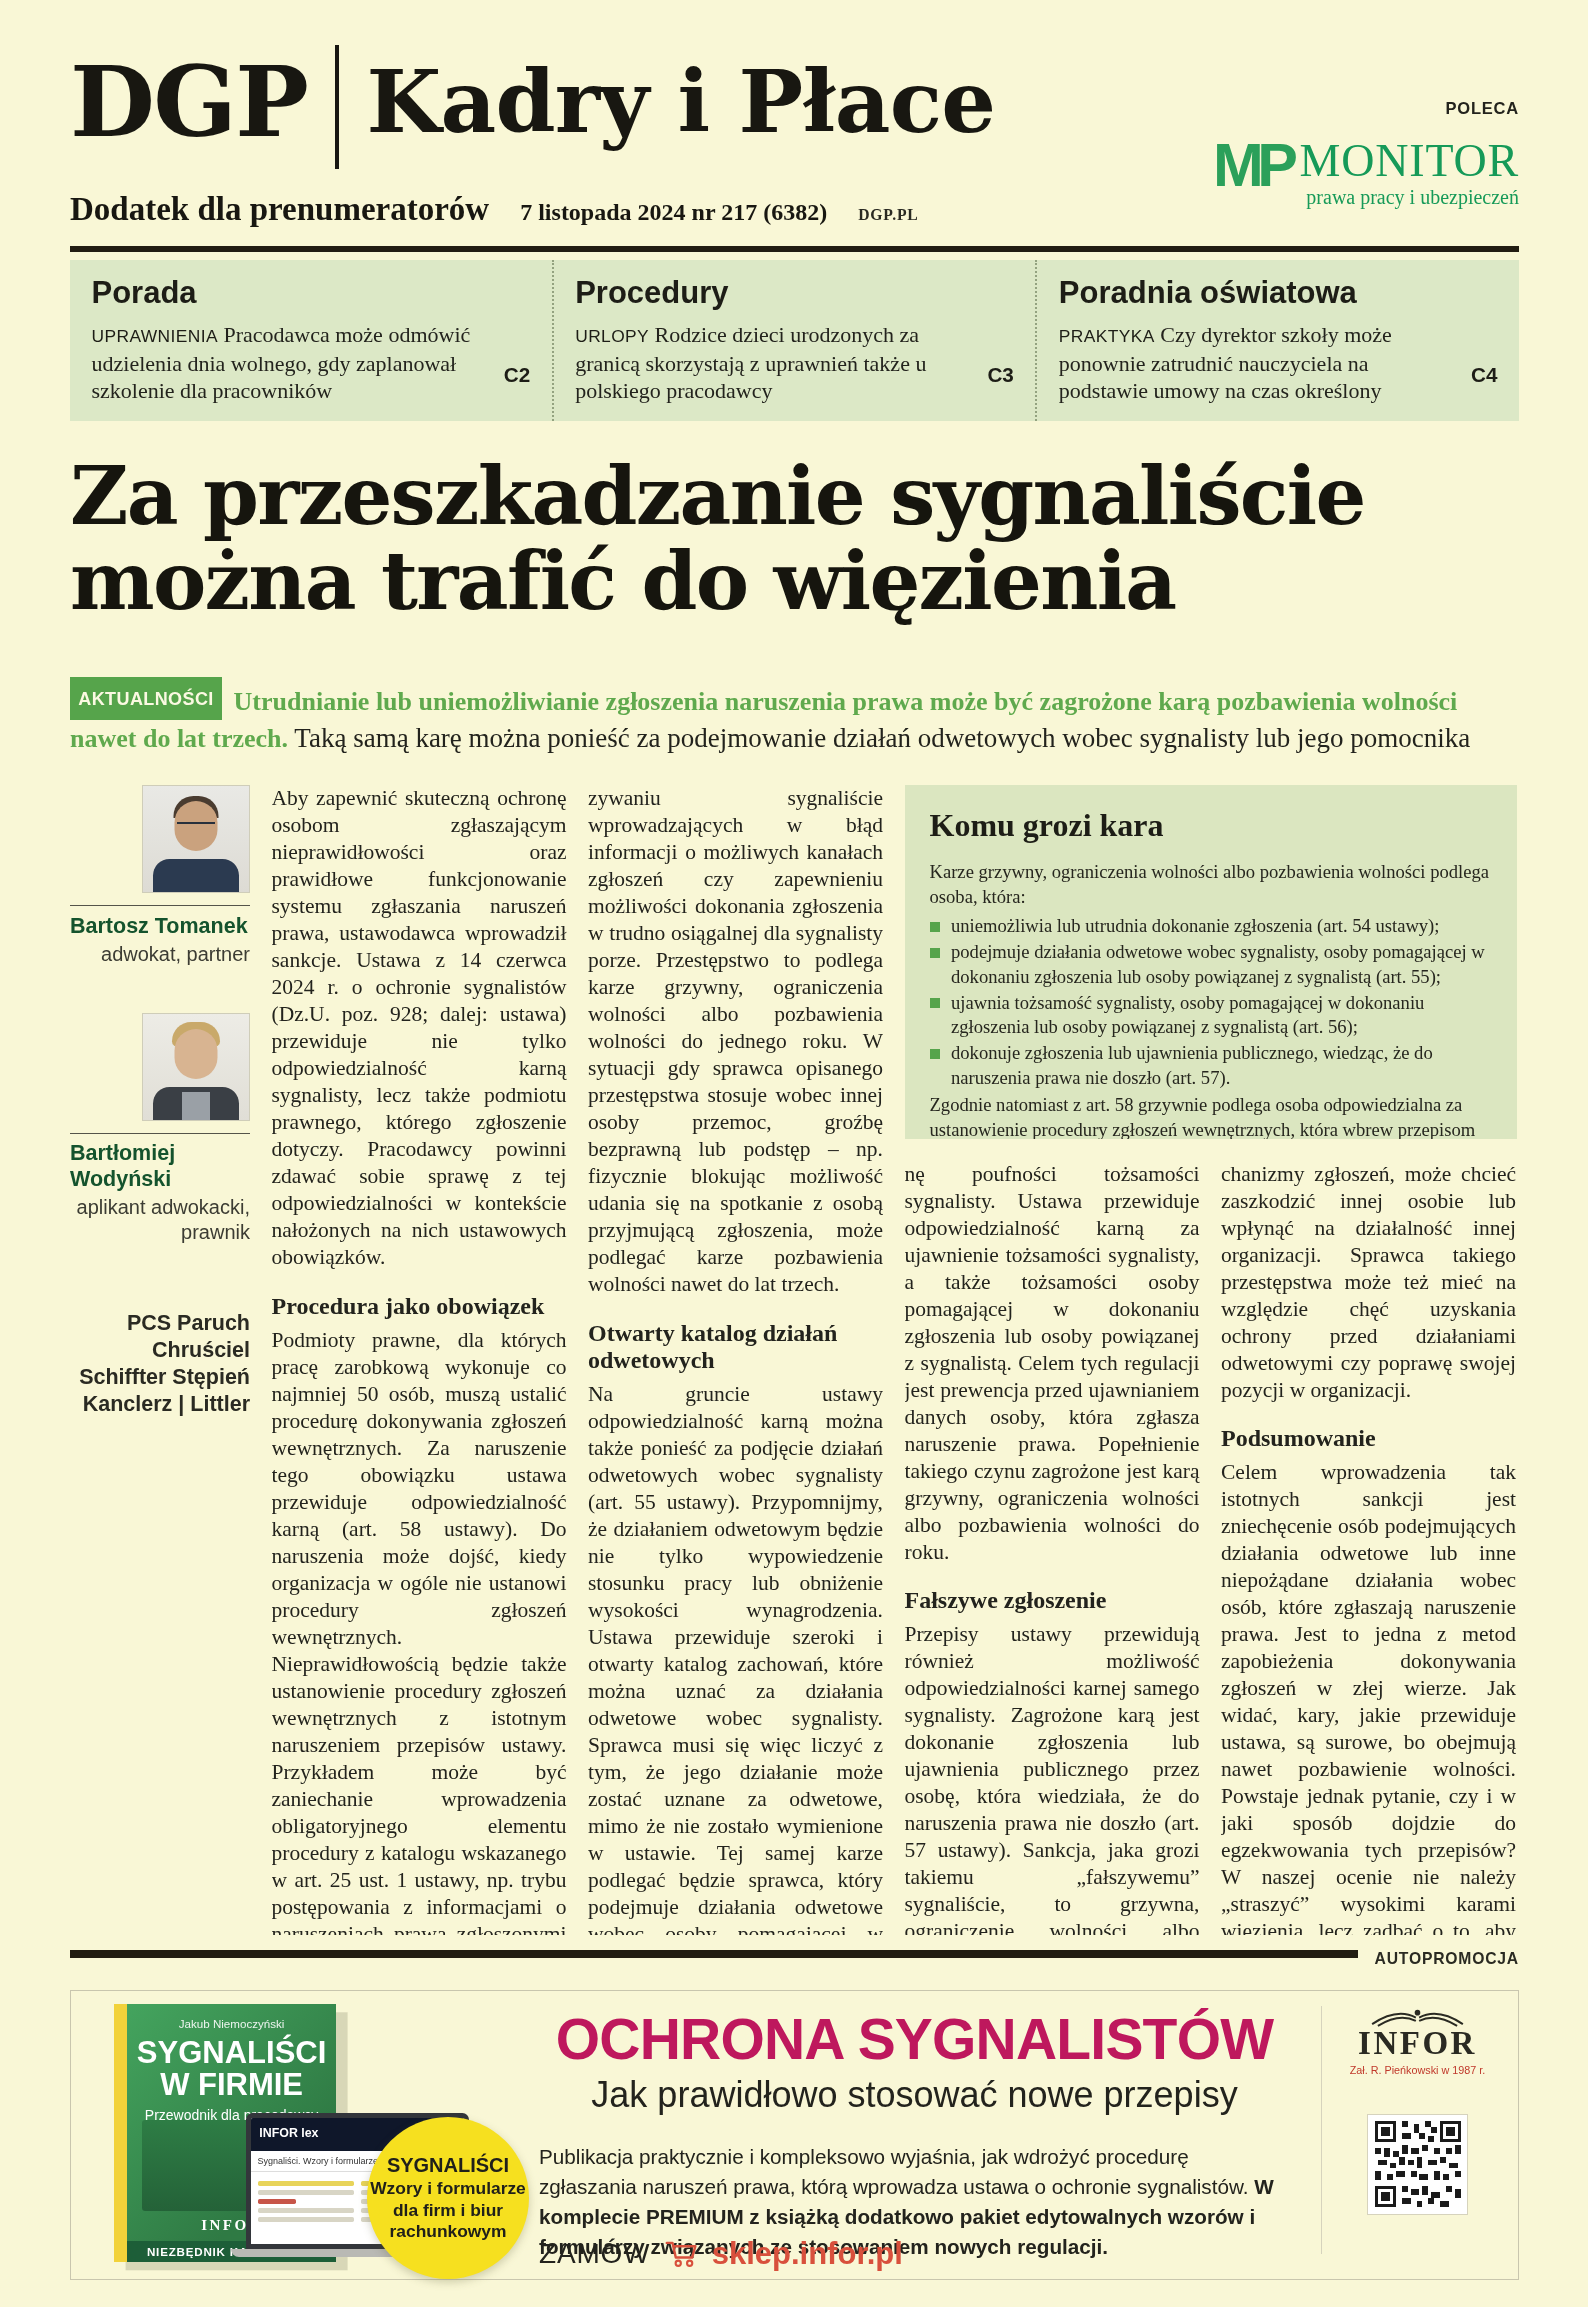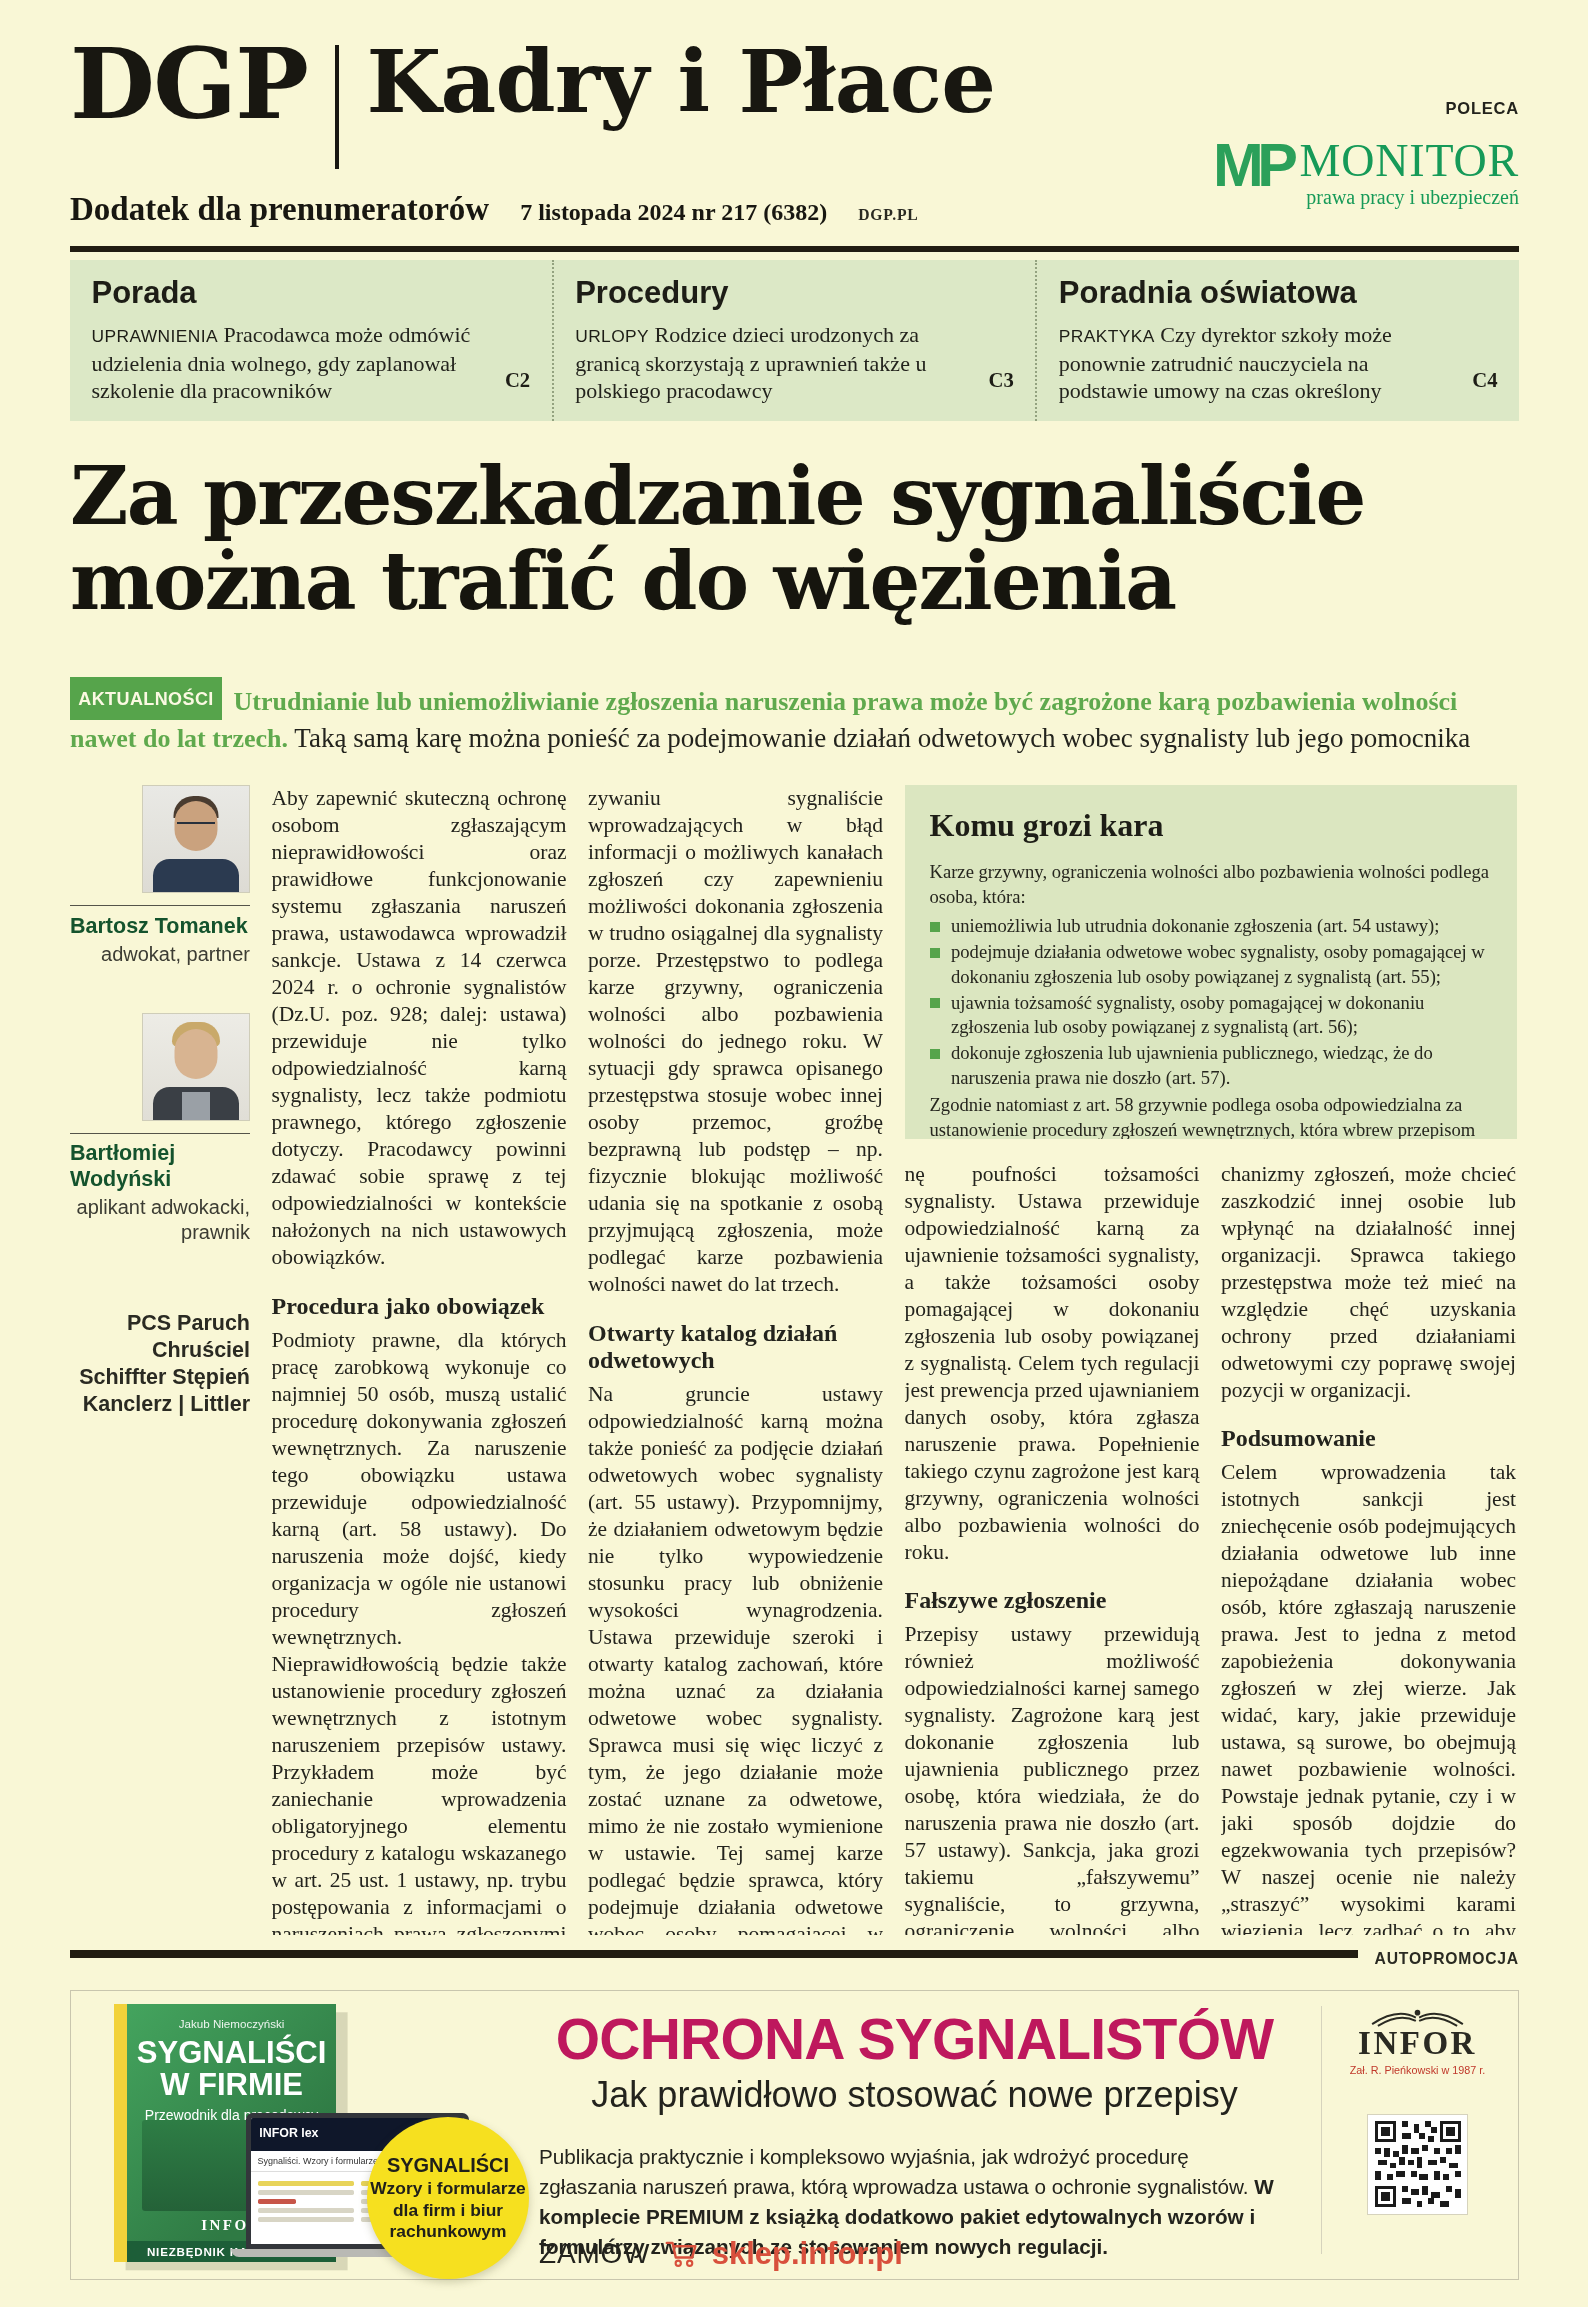--- a/index.html
+++ b/index.html
@@ -2,21 +2,21 @@
 <html style="font-size:13.2px"><head>
 <meta charset="utf-8">
 <style>
   html,body{margin:0;padding:0;}
   body{width:1589px;height:2307px;background:#f9f7d6;overflow:hidden;position:relative;
        font-family:"Liberation Serif",serif;color:#23231d;}
   .mx{margin-left:70px;margin-right:70px;}
 
   
   .header{padding-top:35px;}
-  .logo-row{display:flex;align-items:flex-start;gap:28px;}
+  .logo-row{display:flex;align-items:center;gap:28px;}
   .brand{font-family:"DejaVu Serif",serif;font-weight:700;font-size:98px;line-height:1;letter-spacing:-1.7px;color:#181711;}
   .logo-divider{width:3.3px;height:124px;background:#181711;margin-top:10px;}
   .brand-sub{font-family:"DejaVu Serif",serif;font-weight:700;font-size:86px;line-height:1.1;letter-spacing:-0.8px;color:#181711;}
   .dateline{display:flex;align-items:baseline;gap:31px;margin-top:21.5px;}
   .dodatek{font-weight:700;font-size:33px;color:#181711;}
   .issue{font-weight:700;font-size:24px;color:#181711;}
   .siteurl{font-family:Liberation Serif, serif;font-weight:700;font-size:15.7px;letter-spacing:0.8px;color:#2a2a22;}
   .header-right{position:absolute;top:99px;right:70px;text-align:right;}
   .poleca{font-family:"Liberation Sans",sans-serif;font-weight:700;font-size:16.5px;letter-spacing:0.8px;color:#23231d;margin-bottom:21.5px;}
   .monitor{display:flex;align-items:flex-start;gap:8.3px;justify-content:flex-end;}
@@ -25,21 +25,21 @@
   .monitor-tag{font-family:"Liberation Serif",serif;font-size:20px;color:#169a58;margin-top:5px;}
   .rule-thick{height:6.6px;background:#221d12;margin-top:18px;}
 
   
   .teasers{display:flex;background:#dce8c6;margin-top:8.3px;}
   .teaser{flex:1;padding:15px 21.5px 16.5px 21.5px;position:relative;}
   .teaser + .teaser{border-left:2.5px dotted #93a27f;}
   .teaser h2{margin:0 0 10px 0;font-family:"Liberation Sans",sans-serif;font-weight:700;font-size:31px;color:#1d1d16;}
   .teaser-body{font-size:22px;line-height:27px;position:relative;padding-right:43px;text-align:left;}
   .kicker{font-family:"Liberation Sans",sans-serif;font-weight:400;font-size:17.4px;letter-spacing:0.4px;color:#1d1d16;}
-  .pageref{position:absolute;right:0;bottom:10px;font-family:Liberation Serif, serif;font-weight:700;font-size:20.7px;color:#1d1d16;}
+  .pageref{position:absolute;right:0;bottom:16px;font-family:Liberation Sans, sans-serif;font-weight:700;font-size:20.7px;color:#1d1d16;}
 
   
   .headline{font-family:"DejaVu Serif",serif;font-weight:700;font-size:80px;line-height:1.06;letter-spacing:-1.7px;color:#16150e;margin-top:33px;}
   .lead{margin-top:25px;font-size:27px;line-height:36px;}
   .lead .tag{display:inline-block;background:#56a44b;color:#fbf9e2;font-family:"Liberation Sans",sans-serif;font-weight:700;
              font-size:18px;letter-spacing:0.4px;padding:4.1px 8.3px 3.3px 8.3px;vertical-align:5px;margin-right:11.6px;}
   .lead .hl{color:#5fa94d;font-family:Liberation Serif, serif;font-weight:700;font-size:26px;}
   .lead .rest{color:#23231d;font-size:27px;}
 
   

